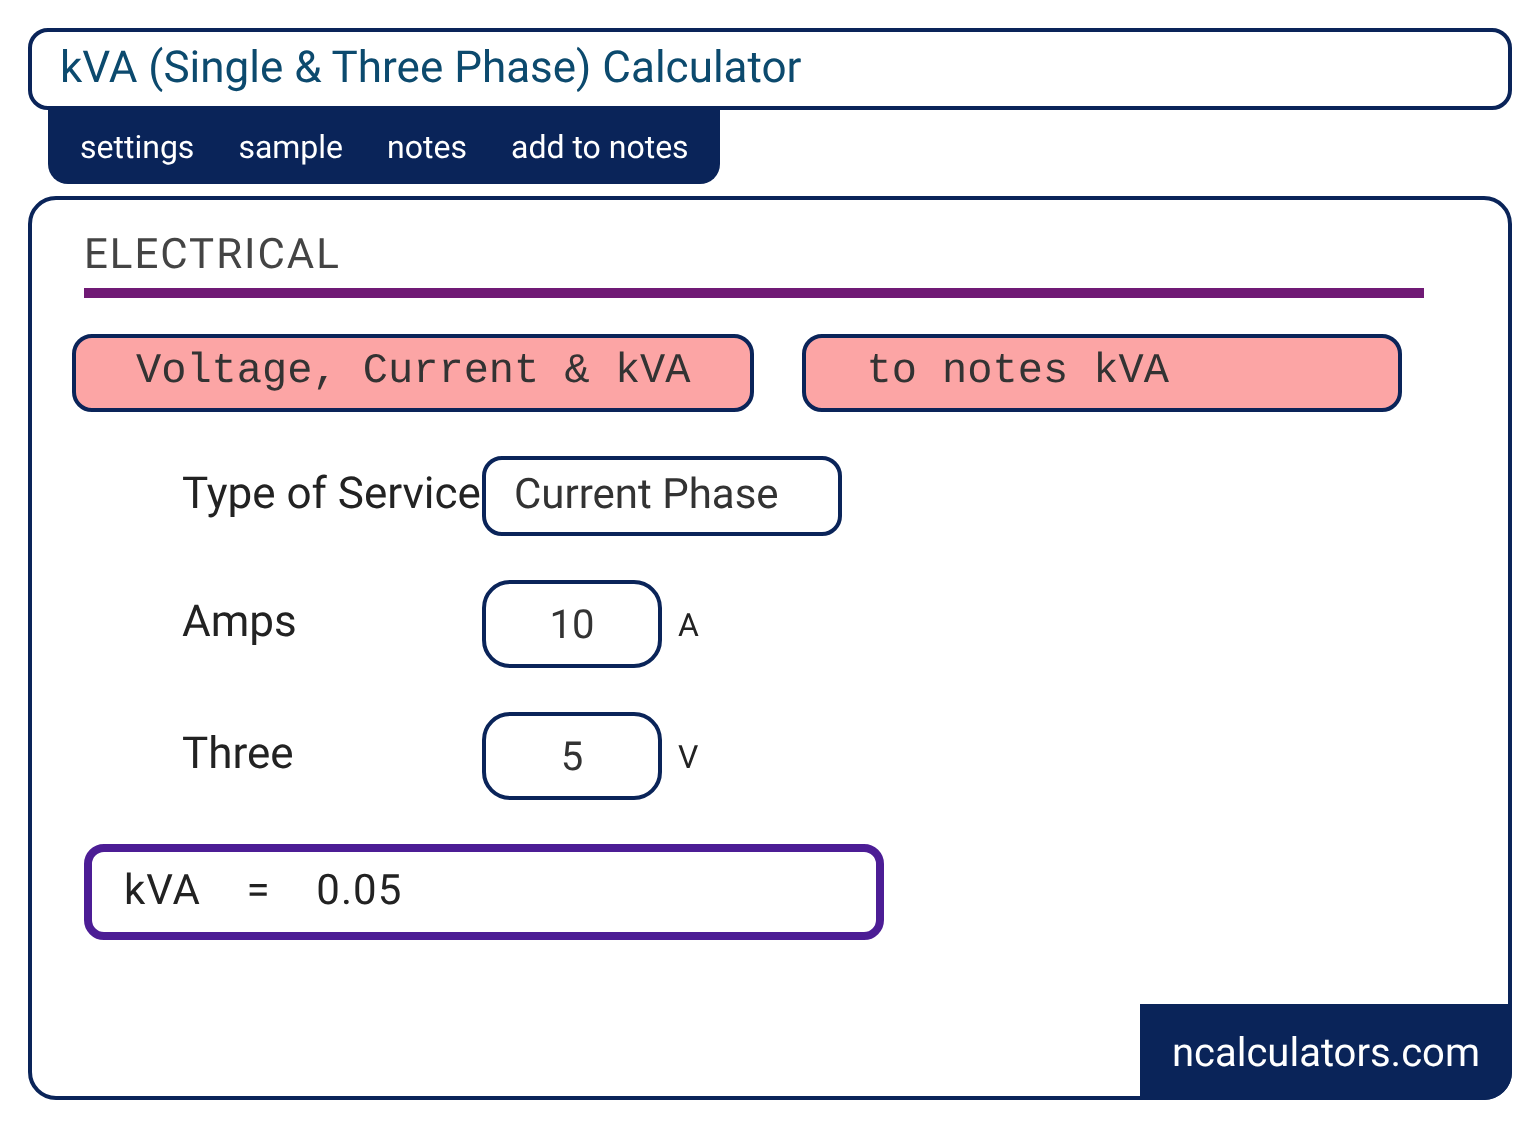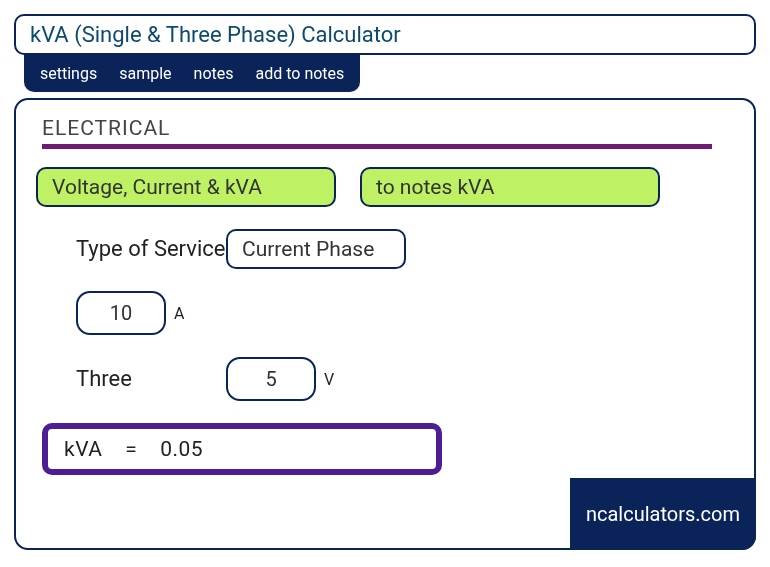--- a/index.html
+++ b/index.html
@@ -49,37 +49,39 @@
     letter-spacing: 1px;
   }
   .selects-row {
     display: flex;
     gap: 24px;
     margin-bottom: 22px;
   }
   .select-box {
     border: 2px solid #0a2459;
     border-radius: 10px;
-    padding: 6px 14px;
+    padding: 6px 30px;
     font-size: 21px;
     color: #333;
-    background: #bef264;
+    background: #fca5a5;
     min-width: 300px;
+    font-family: Liberation Mono, monospace;
   }
   .select-box.narrow { min-width: 300px; }
   .field-row {
     display: flex;
     align-items: center;
     margin: 0 0 22px 40px;
   }
   .field-label {
     font-size: 22px;
     color: #222;
     width: 150px;
     line-height: 1.25;
+    margin-left: 15px;
   }
   .field-input {
     border: 2px solid #0a2459;
     border-radius: 10px;
     padding: 6px 14px;
     font-size: 21px;
     color: #333;
     min-width: 180px;
     background: #fff;
   }
@@ -92,38 +94,38 @@
     width: 90px;
     text-align: center;
     background: #fff;
   }
   .unit {
     font-size: 16px;
     color: #222;
     margin-left: 8px;
   }
   .result-box {
-    border: 6px solid #4c1d95;
+    border: 4px solid #4c1d95;
     border-radius: 10px;
     padding: 8px 16px;
     font-size: 21px;
     color: #222;
     width: 400px;
     margin-left: 6px;
     margin-top: 8px;
     letter-spacing: 0.5px;
   }
   .brand {
     position: absolute;
     right: -2px;
     bottom: -2px;
     background: #0a2459;
     color: #fff;
     font-size: 20px;
-    padding: 24px 16px;
+    padding: 12px 16px;
     border-radius: 0 0 14px 0;
     text-align: center;
   }
 </style>
 </head>
 <body>
 
 <div class="title-box">kVA (Single &amp; Three Phase) Calculator</div>
 
 <div class="tabs">
@@ -140,20 +142,21 @@
     <div class="select-box">Voltage, Current &amp; kVA</div>
     <div class="select-box narrow">to notes kVA</div>
   </div>
 
   <div class="field-row">
     <div class="field-label">Type of Service</div>
     <div class="field-input">Current Phase</div>
   </div>
 
   <div class="field-row">
+    <div class="field-label">Amps</div>
     <div class="num-input">10</div>
     <span class="unit">A</span>
   </div>
 
   <div class="field-row">
     <div class="field-label">Three</div>
     <div class="num-input">5</div>
     <span class="unit">V</span>
   </div>
 

